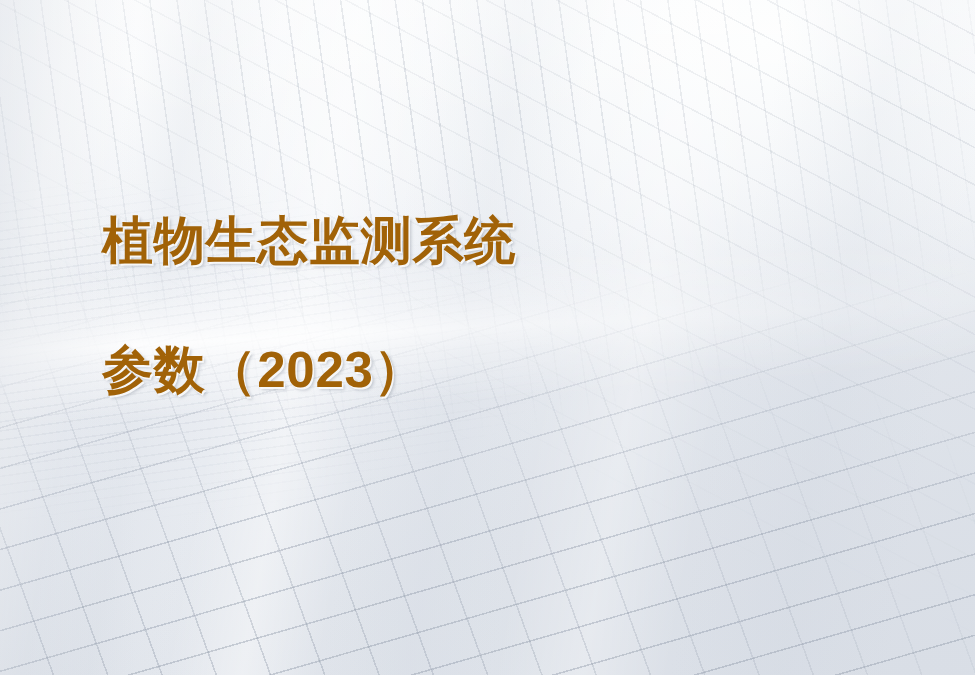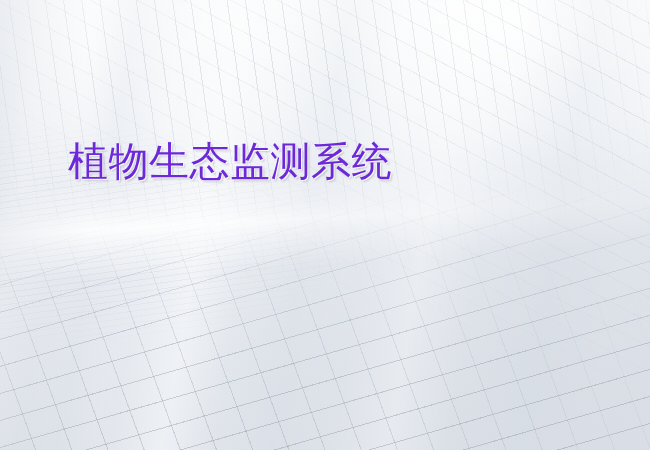--- a/index.html
+++ b/index.html
@@ -134,23 +134,23 @@
 
   
   .title-block {
     position: absolute;
     left: 68px;
     top: 118px;
     width: 520px;
   }
 
   .title-line {
-    color: #6d28d9;
-    font-size: 40px;
-    font-weight: 400;
+    color: #a16207;
+    font-size: 34px;
+    font-weight: 700;
     line-height: 86px;
     letter-spacing: 0.5px;
     white-space: nowrap;
     text-shadow:
       1px 1px 0 rgba(255,255,255,0.85),
       2px 2px 2px rgba(120,128,142,0.35);
   }
 </style>
 </head>
 <body>
@@ -162,15 +162,16 @@
   <div class="bg-layer bg-mesh-a"></div>
   <div class="bg-layer bg-mesh-b"></div>
   <div class="bg-layer bg-mesh-c"></div>
   <div class="bg-layer bg-mesh-d"></div>
   <div class="bg-layer bg-hairlines"></div>
   <div class="bg-layer bg-sweep"></div>
   <div class="bg-layer bg-vignette"></div>
 
   <div class="title-block">
     <div class="title-line">植物生态监测系统</div>
+    <div class="title-line">参数（2023）</div>
   </div>
 
 </div>
 
 </body></html>

